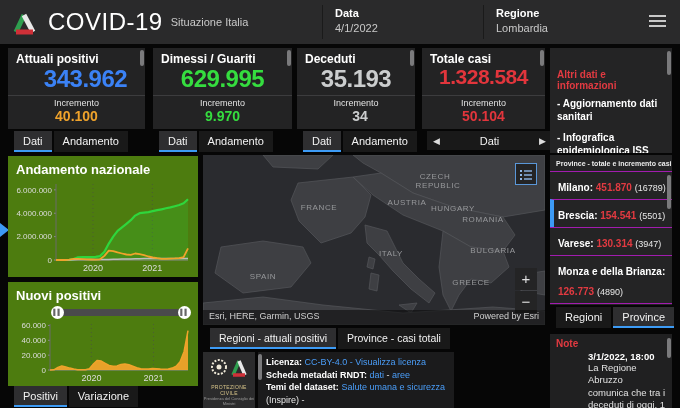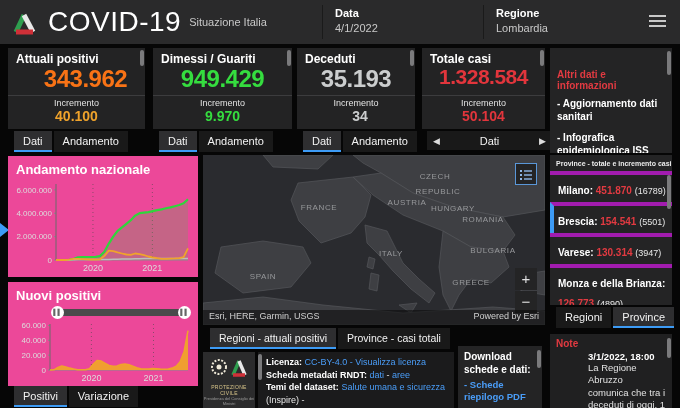--- a/index.html
+++ b/index.html
@@ -1,21 +1,21 @@
 <!DOCTYPE html>
 <html style="--accent: #3d9bf5; --link: #4a9df8; --red: #e23a41;"><head>
 <meta charset="utf-8">
 <style>
   html,body{margin:0;padding:0;background:#000;}
   #app{position:relative;width:680px;height:408px;background:#060606;overflow:hidden;
        font-family:"Liberation Sans",sans-serif;color:#eee;}
   
   .app-header{position:absolute;left:0;top:0;width:680px;height:44px;background:#2a2a2b;display:flex;align-items:center;}
   .hdr-logo{margin:0 10px 0 10px;}
-  .hdr-title{font-size:28px;color:#fff;letter-spacing:.5px;}
+  .hdr-title{font-size:24px;color:#fff;letter-spacing:.5px;}
   .hdr-sub{font-size:11px;color:#c9c9c9;margin-left:8px;}
   .hdr-block{position:absolute;top:5px;height:34px;border-left:1px solid #1a1a1a;padding-left:12px;}
   .hdr-label{font-size:11px;font-weight:bold;color:#fff;margin-top:2px;}
   .hdr-value{font-size:11px;color:#c9c9c9;margin-top:3px;}
   .hamburger{position:absolute;right:14px;top:15px;width:17px;cursor:pointer;}
   .hamburger span{display:block;height:2px;background:#c8c8c8;margin-bottom:3px;}
   
   .card{position:absolute;top:48px;height:81px;background:#232324;overflow:hidden;}
   .card-title{padding:4px 8px 0 8px;font-size:12px;font-weight:bold;color:#fff;white-space:nowrap;}
   .card-value{text-align:center;font-size:24px;font-weight:bold;line-height:1.05;white-space:nowrap;letter-spacing:-.5px;}
@@ -27,36 +27,36 @@
   .tab{display:inline-block;background:#191919;color:#f2f2f2;font-size:11px;padding:4px 9px 3px 9px;margin-right:2px;border-bottom:2px solid transparent;cursor:pointer;white-space:nowrap;}
   .tab.active{background:#2e2e30;border-bottom:2px solid var(--accent,#3d9bf5);}
   .tabs-row{position:absolute;top:131px;height:22px;white-space:nowrap;}
   .pager{position:absolute;top:131px;height:19px;background:#191919;display:flex;align-items:center;justify-content:space-between;font-size:11px;color:#f2f2f2;padding:0 6px;}
   .pager .arrow{font-size:9px;color:#ddd;cursor:pointer;}
   
   .info-panel{position:absolute;left:550px;top:48px;width:122px;height:105px;background:#242425;padding:21px 7px;box-sizing:border-box;overflow:hidden;}
   .info-title{font-size:10px;font-weight:bold;color:var(--red,#e23a41);margin-bottom:7px;}
   .info-line{font-size:10px;font-weight:bold;color:#fff;line-height:1.25;margin-bottom:2px;}
   
-  .panel{position:absolute;background:#ec4899;box-sizing:border-box;}
+  .panel{position:absolute;background:#4d7c0f;box-sizing:border-box;}
   .panel-title{font-size:13px;font-weight:bold;color:#fff;padding:6px 8px 2px 8px;}
   .tick{font-size:8px;fill:#dcdcdc;}
   
   .slider{position:relative;height:13px;margin:1px 10px 0 46px;}
   .slider-track{position:absolute;left:0;right:0;top:3px;height:7px;background:#4a4a4c;border-radius:4px;}
   .slider-handle{position:absolute;top:0;width:13px;height:13px;border-radius:50%;background:#fff;color:#666;font-size:6px;line-height:13px;text-align:center;cursor:pointer;}
   
   .map{position:absolute;left:203px;top:155px;width:342px;height:170px;background:#2a2b2f;overflow:hidden;}
   .map-label{position:absolute;transform:translate(-50%,-50%);font-size:8px;letter-spacing:.6px;color:#97989b;white-space:nowrap;}
   .map-btn{position:absolute;width:22px;height:22px;background:#242425;color:#e0e0e0;text-align:center;line-height:22px;font-size:15px;cursor:pointer;box-sizing:border-box;}
   .attribution{position:absolute;left:0;right:0;bottom:0;height:13px;background:rgba(10,10,10,.55);font-size:9px;color:#cfcfcf;display:flex;justify-content:space-between;padding:1px 6px;}
   
   .prov-panel{position:absolute;left:550px;top:155px;width:122px;height:150px;background:#242425;overflow:hidden;}
   .prov-header{font-size:7px;font-weight:bold;color:#ececec;padding:5px 6px 4px 6px;white-space:nowrap;overflow:hidden;}
-  .prov-row{position:relative;border-top:4px solid #a21caf;padding:4px 6px 3px 8px;line-height:1.25;}
+  .prov-row{position:relative;border-top:1px solid #a21caf;padding:4px 6px 3px 8px;line-height:1.25;}
   .prov-row.selected{border-left:4px solid var(--accent,#3d9bf5);padding-left:4px;}
   .prov-name{font-size:10px;font-weight:bold;color:#fff;}
   .prov-val{font-size:10px;font-weight:bold;color:var(--red,#e23a41);}
   .prov-inc{font-size:9px;color:#e8e8e8;}
   
   .note-panel{position:absolute;left:550px;top:334px;width:122px;height:74px;background:#202021;padding:4px 6px;box-sizing:border-box;overflow:hidden;}
   .note-heading{font-size:10px;font-weight:bold;color:var(--red,#e23a41);}
   .note-body{margin-left:32px;margin-top:2px;}
   .note-ts{font-size:9.5px;font-weight:bold;color:#fff;}
   .note-text{font-size:9.5px;color:#e2e2e2;line-height:1.3;}
@@ -96,29 +96,29 @@
     </div>
     <div class="hamburger">
         <span></span>
         <span></span>
         <span></span>
       </div>
   </div>
 
   <div class="card" style="left:8px;width:137px;">
     <div class="card-title">Attuali positivi</div>
-    <div class="card-value" style="color: #f97316; padding-left: 18px;">343.962</div>
+    <div class="card-value" style="color: #3b82f6; padding-left: 18px;">343.962</div>
     <div class="card-div"></div>
     <div class="card-inc-label">Incremento</div>
     <div class="card-inc" style="color: rgb(240, 163, 43);">40.100</div>
     <div class="vthumb" style="right:1px;top:2px;height:16px;"></div>
   </div>
   <div class="card" style="left:153px;width:139px;">
     <div class="card-title">Dimessi / Guariti</div>
-    <div class="card-value" style="color: rgb(53, 221, 63);">949.429</div>
+    <div class="card-value" style="color: rgb(53, 221, 63);">629.995</div>
     <div class="card-div"></div>
     <div class="card-inc-label">Incremento</div>
     <div class="card-inc" style="color: rgb(53, 221, 63);">9.970</div>
     <div class="vthumb" style="right:1px;top:2px;height:16px;"></div>
   </div>
   <div class="card" style="left:297px;width:118px;">
     <div class="card-title">Deceduti</div>
     <div class="card-value" style="color: rgb(203, 205, 206);">35.193</div>
     <div class="card-div"></div>
     <div class="card-inc-label">Incremento</div>
@@ -229,21 +229,21 @@
         <polygon points="166,102 172,104 170,114 164,112"></polygon>
         <polygon points="168,118 176,120 174,136 166,134"></polygon>
         <polygon points="196,150 214,148 208,158"></polygon>
         <polygon points="240,76 268,92 300,96 306,112 288,128 268,124 256,140 248,156 240,140 236,112"></polygon>
         <polygon points="316,120 342,116 342,140 318,136"></polygon>
         <polygon points="0,148 60,142 120,150 200,158 290,152 342,156 342,170 0,170"></polygon>
       </g>
     </svg>
     <div>
         <span class="map-label" style="left: 232px; top: 21px;">CZECH</span>
-        <span class="map-label" style="left: 235px; top: 36px;">REPUBLIC</span>
+        <span class="map-label" style="left: 235px; top: 30px;">REPUBLIC</span>
         <span class="map-label" style="left: 204px; top: 47px;">AUSTRIA</span>
         <span class="map-label" style="left: 250px; top: 53px;">HUNGARY</span>
         <span class="map-label" style="left: 280px; top: 64px;">ROMANIA</span>
         <span class="map-label" style="left: 290px; top: 95px;">BULGARIA</span>
         <span class="map-label" style="left: 116px; top: 52px;">FRANCE</span>
         <span class="map-label" style="left: 188px; top: 98px; text-align: center;">ITALY</span>
         <span class="map-label" style="left: 60px; top: 121px;">SPAIN</span>
         <span class="map-label" style="left: 268px; top: 127px;">GREECE</span>
       </div>
     <div class="map-btn" style="left:312px;top:8px;border:1px solid #5a97d8;">
@@ -297,26 +297,20 @@
     <div class="lic-line">
       <span class="lic-b">Temi del dataset:</span>
       <span class="link">Salute umana e sicurezza</span><span> (Inspire) -</span>
     </div>
     <div class="lic-line">
       <span class="lic-b">ISO 19115:</span><span> Salute</span>
     </div>
 
   </div>
 
-  <div class="download">
-    <div class="dl-title">Download schede e dati:</div>
-    <div class="dl-link link">- Schede riepilogo PDF</div>
-    <div class="dl-link link">- Dati CSV / JSON</div>
-    <div class="vthumb" style="right:1px;top:4px;height:18px;"></div>
-  </div>
 
   <div class="prov-panel">
     <div class="prov-header">Province - totale e incremento casi</div>
     <div>
         <div class="prov-row"><span class="prov-name">Milano: </span><span class="prov-val">451.870 </span><span class="prov-inc">(16789)</span></div>
         <div class="prov-row selected"><span class="prov-name">Brescia: </span><span class="prov-val">154.541 </span><span class="prov-inc">(5501)</span></div>
         <div class="prov-row"><span class="prov-name">Varese: </span><span class="prov-val">130.314 </span><span class="prov-inc">(3947)</span></div>
         <div class="prov-row"><span class="prov-name">Monza e della Brianza: </span><span class="prov-val">126.773 </span><span class="prov-inc">(4890)</span></div>
         <div class="prov-row"></div>
       </div>

